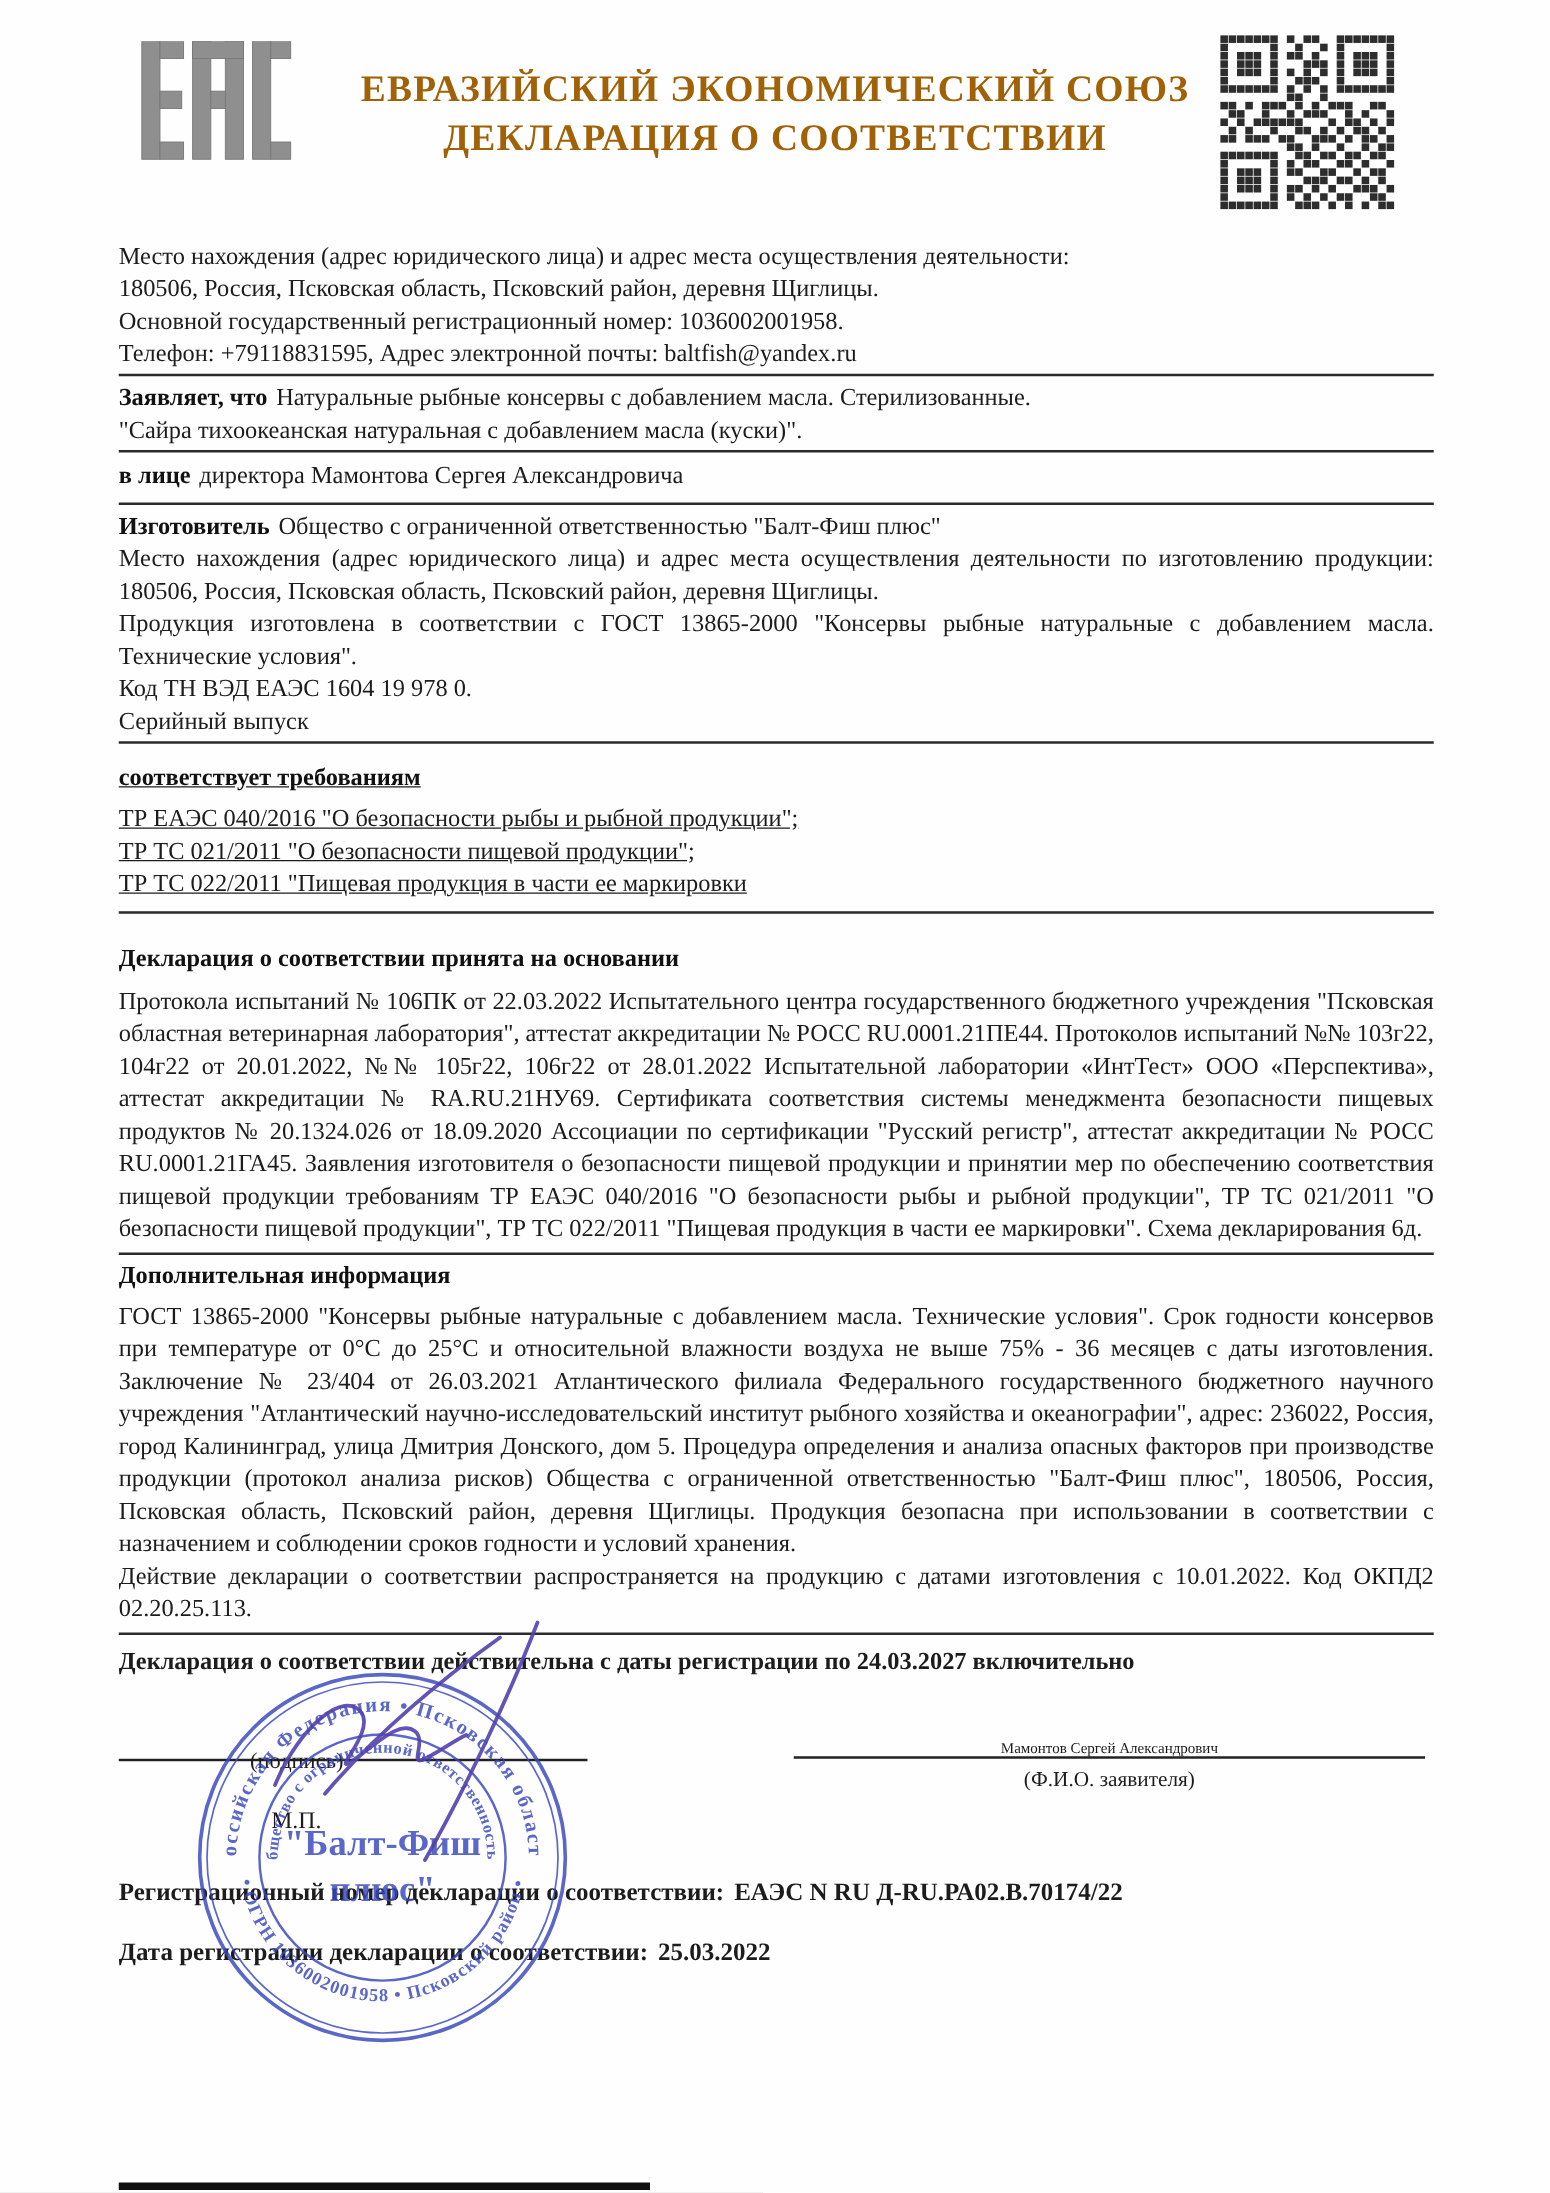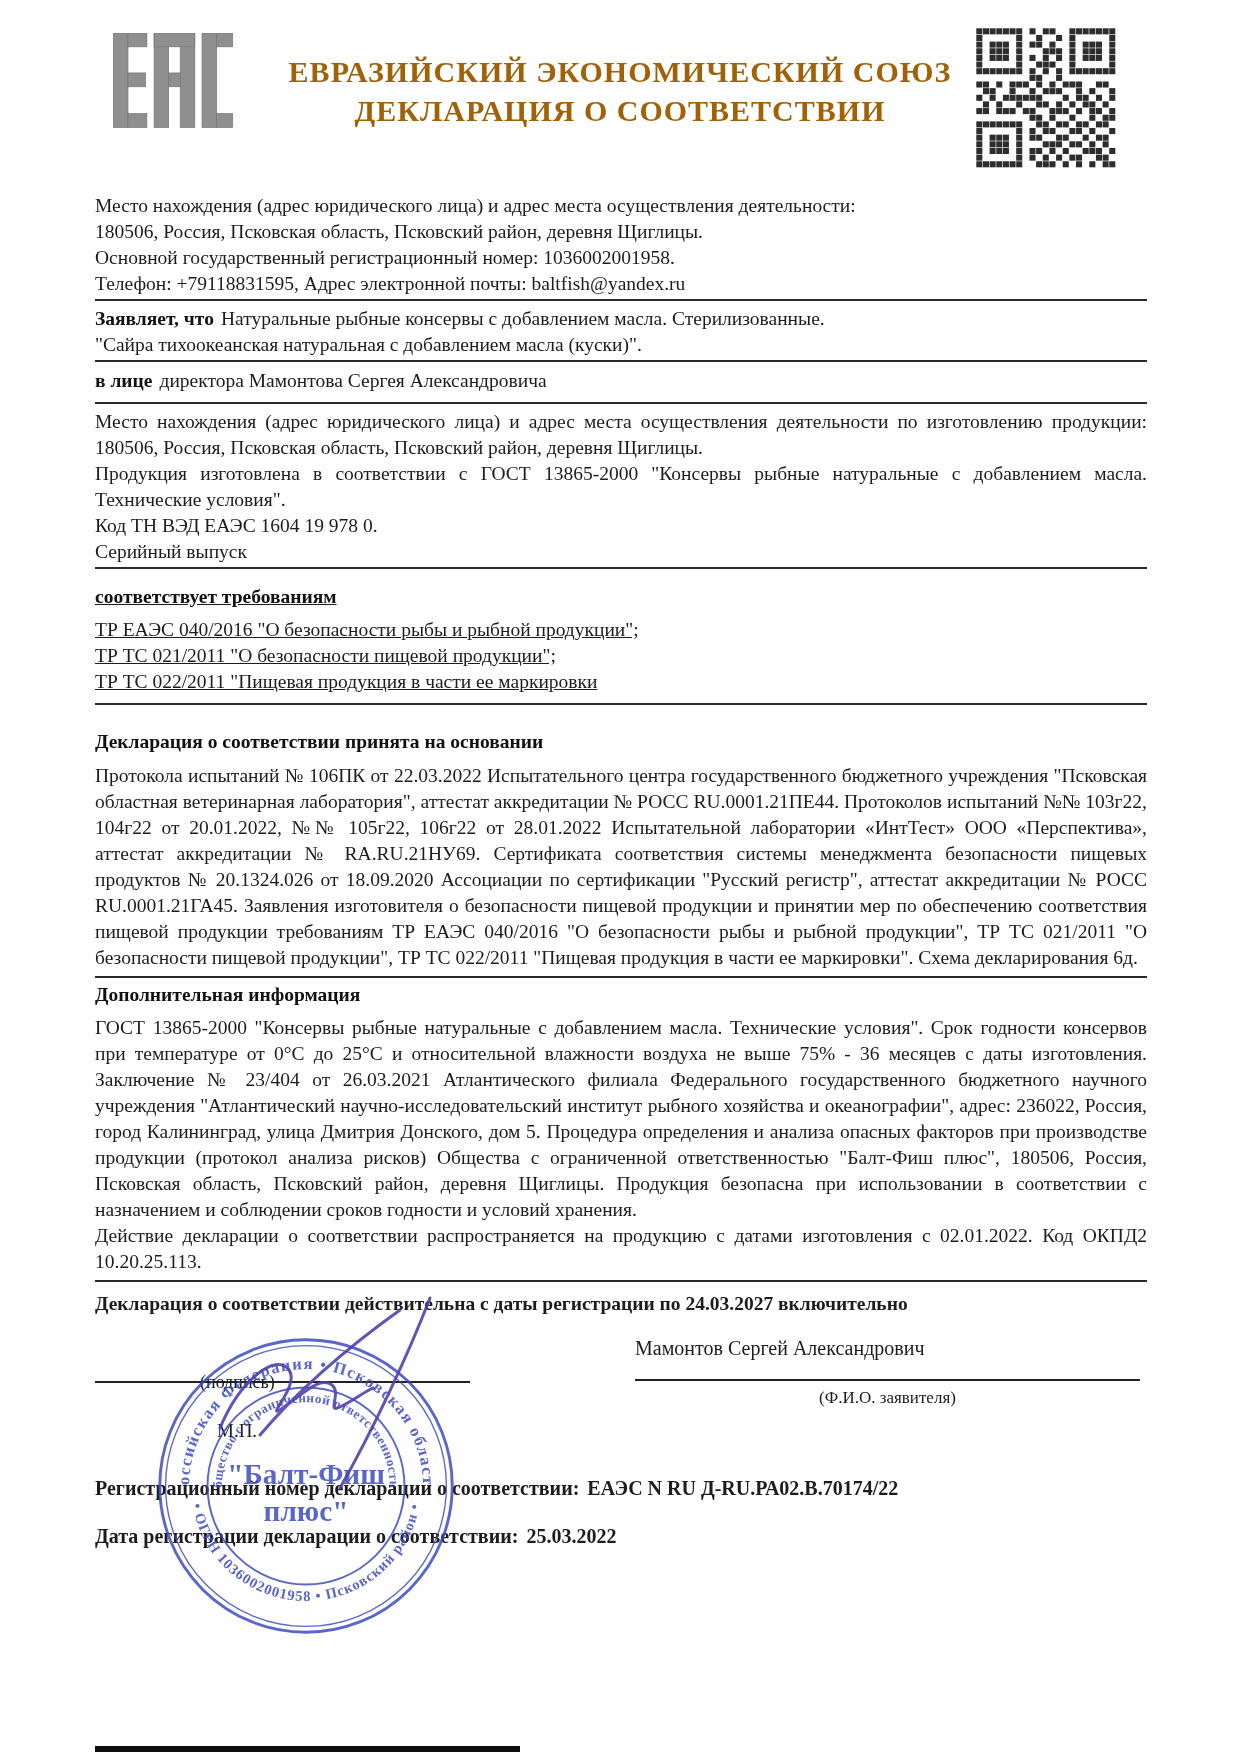--- a/index.html
+++ b/index.html
@@ -37,21 +37,21 @@
   .s7{padding:24px 0 5px 0;}
   .s7 .para{margin-top:8px;}
   .s8{padding:4px 0 5px 0;}
   .s8 .para{margin-top:7px;}
   .s9{padding:9px 0 0 0;font-weight:bold;}
   
   .sign-area{position:relative;height:152px;}
   .sig-line-left{position:absolute;left:0;top:64px;width:375px;border-top:2px solid #222;}
   .sig-caption-left{position:absolute;left:105px;top:52px;font-size:18px;}
   .sig-mp{position:absolute;left:122px;top:101px;font-size:19px;}
-  .sig-name-right{position:absolute;left:540px;top:18px;width:505px;font-size:20px;}
+  .sig-name-right{position:absolute;left:540px;top:42px;width:505px;text-align:center;font-size:12px;}
   .sig-line-right{position:absolute;left:540px;top:62px;width:505px;border-top:2px solid #222;}
   .sig-caption-right{position:absolute;left:540px;top:68px;width:505px;text-align:center;font-size:17px;}
   .reg-line{margin-top:6px;font-weight:bold;font-size:20px;}
   .reg-line.second{margin-top:22px;}
   .reg-val{margin-left:8px;}
   
   .stamp{position:absolute;left:150px;top:1330px;width:312px;height:312px;opacity:.82;}
   .stamp text{font-family:"Liberation Serif",serif;}
   .sign-ink{position:absolute;left:168px;top:1280px;width:310px;height:230px;opacity:.9;}
   .bottom-bar{position:absolute;left:95px;top:1746px;width:425px;height:6px;background:#101010;}
@@ -348,20 +348,23 @@
         <span class="lbl">Заявляет, что</span><span class="inline-val">Натуральные рыбные консервы с добавлением масла. Стерилизованные.</span>
       </div>
       <div>"Сайра тихоокеанская натуральная с добавлением масла (куски)".</div>
     </div>
 
     <div class="sec s3">
       <span class="lbl">в лице</span><span class="inline-val">директора Мамонтова Сергея Александровича</span>
     </div>
 
     <div class="sec s5">
+      <div>
+        <span class="lbl">Изготовитель</span><span class="inline-val">Общество с ограниченной ответственностью "Балт-Фиш плюс"</span>
+      </div>
       <div class="just">Место нахождения (адрес юридического лица) и адрес места осуществления деятельности по изготовлению продукции: 180506, Россия, Псковская область, Псковский район, деревня Щиглицы.</div>
       <div class="just">Продукция изготовлена в соответствии с ГОСТ 13865-2000 "Консервы рыбные натуральные с добавлением масла. Технические условия".</div>
       <div>Код ТН ВЭД ЕАЭС 1604 19 978 0.</div>
       <div>Серийный выпуск</div>
     </div>
 
     <div class="sec s6">
       <div class="lbl">соответствует требованиям</div>
       <div class="req-items">
         <div>ТР ЕАЭС 040/2016 "О безопасности рыбы и рыбной продукции";</div>
@@ -371,21 +374,21 @@
     </div>
 
     <div class="sec s7">
       <div class="lbl">Декларация о соответствии принята на основании</div>
       <div class="para just">Протокола испытаний № 106ПК от 22.03.2022 Испытательного центра государственного бюджетного учреждения "Псковская областная ветеринарная лаборатория", аттестат аккредитации № РОСС RU.0001.21ПЕ44. Протоколов испытаний №№ 103г22, 104г22 от 20.01.2022, №№ 105г22, 106г22 от 28.01.2022 Испытательной лаборатории «ИнтТест» ООО «Перспектива», аттестат аккредитации № RA.RU.21НУ69. Сертификата соответствия системы менеджмента безопасности пищевых продуктов № 20.1324.026 от 18.09.2020 Ассоциации по сертификации "Русский регистр", аттестат аккредитации № РОСС RU.0001.21ГА45. Заявления изготовителя о безопасности пищевой продукции и принятии мер по обеспечению соответствия пищевой продукции требованиям ТР ЕАЭС 040/2016 "О безопасности рыбы и рыбной продукции", ТР ТС 021/2011 "О безопасности пищевой продукции", ТР ТС 022/2011 "Пищевая продукция в части ее маркировки". Схема декларирования 6д.</div>
     </div>
 
     <div class="sec s8">
       <div class="lbl">Дополнительная информация</div>
       <div class="para just">ГОСТ 13865-2000 "Консервы рыбные натуральные с добавлением масла. Технические условия". Срок годности консервов при температуре от 0°С до 25°С и относительной влажности воздуха не выше 75% - 36 месяцев с даты изготовления. Заключение № 23/404 от 26.03.2021 Атлантического филиала Федерального государственного бюджетного научного учреждения "Атлантический научно-исследовательский институт рыбного хозяйства и океанографии", адрес: 236022, Россия, город Калининград, улица Дмитрия Донского, дом 5. Процедура определения и анализа опасных факторов при производстве продукции (протокол анализа рисков) Общества с ограниченной ответственностью "Балт-Фиш плюс", 180506, Россия, Псковская область, Псковский район, деревня Щиглицы. Продукция безопасна при использовании в соответствии с назначением и соблюдении сроков годности и условий хранения.</div>
-      <div class="just">Действие декларации о соответствии распространяется на продукцию с датами изготовления с 02.01.2022. Код ОКПД2 10.20.25.113.</div>
+      <div class="just">Действие декларации о соответствии распространяется на продукцию с датами изготовления с 10.01.2022. Код ОКПД2 02.20.25.113.</div>
     </div>
 
     <div class="sec s9 noline">Декларация о соответствии  действительна с даты регистрации по 24.03.2027 включительно</div>
 
     <div class="sign-area">
       <div class="sig-line-left"></div>
       <div class="sig-caption-left">(подпись)</div>
       <div class="sig-mp">М.П.</div>
       <div class="sig-name-right">Мамонтов Сергей Александрович</div>
       <div class="sig-line-right"></div>

